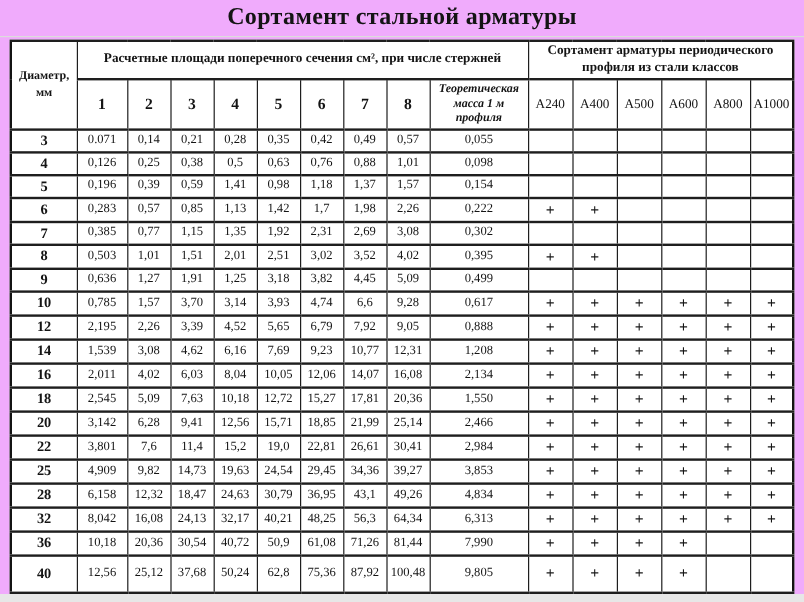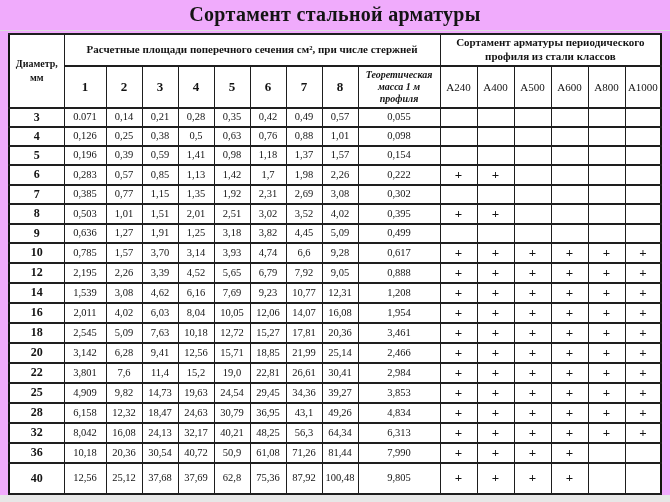--- a/index.html
+++ b/index.html
@@ -301,39 +301,39 @@
         <tr>
           <td class="diam-td">16</td>
           <td class="area-td">2,011</td>
           <td class="area-td">4,02</td>
           <td class="area-td">6,03</td>
           <td class="area-td">8,04</td>
           <td class="area-td">10,05</td>
           <td class="area-td">12,06</td>
           <td class="area-td">14,07</td>
           <td class="area-td">16,08</td>
-          <td class="mass-td">1,954</td>
+          <td class="mass-td">2,134</td>
           <td class="plus-td">+</td>
           <td class="plus-td">+</td>
           <td class="plus-td">+</td>
           <td class="plus-td">+</td>
           <td class="plus-td">+</td>
           <td class="plus-td">+</td>
         </tr>
         <tr>
           <td class="diam-td">18</td>
           <td class="area-td">2,545</td>
           <td class="area-td">5,09</td>
           <td class="area-td">7,63</td>
           <td class="area-td">10,18</td>
           <td class="area-td">12,72</td>
           <td class="area-td">15,27</td>
           <td class="area-td">17,81</td>
           <td class="area-td">20,36</td>
-          <td class="mass-td">3,461</td>
+          <td class="mass-td">1,550</td>
           <td class="plus-td">+</td>
           <td class="plus-td">+</td>
           <td class="plus-td">+</td>
           <td class="plus-td">+</td>
           <td class="plus-td">+</td>
           <td class="plus-td">+</td>
         </tr>
         <tr>
           <td class="diam-td">20</td>
           <td class="area-td">3,142</td>
@@ -440,21 +440,21 @@
           <td class="plus-td">+</td>
           <td class="plus-td">+</td>
           <td class="plus-td"></td>
           <td class="plus-td"></td>
         </tr>
         <tr class="tall-row">
           <td class="diam-td">40</td>
           <td class="area-td">12,56</td>
           <td class="area-td">25,12</td>
           <td class="area-td">37,68</td>
-          <td class="area-td">37,69</td>
+          <td class="area-td">50,24</td>
           <td class="area-td">62,8</td>
           <td class="area-td">75,36</td>
           <td class="area-td">87,92</td>
           <td class="area-td">100,48</td>
           <td class="mass-td">9,805</td>
           <td class="plus-td">+</td>
           <td class="plus-td">+</td>
           <td class="plus-td">+</td>
           <td class="plus-td">+</td>
           <td class="plus-td"></td>

